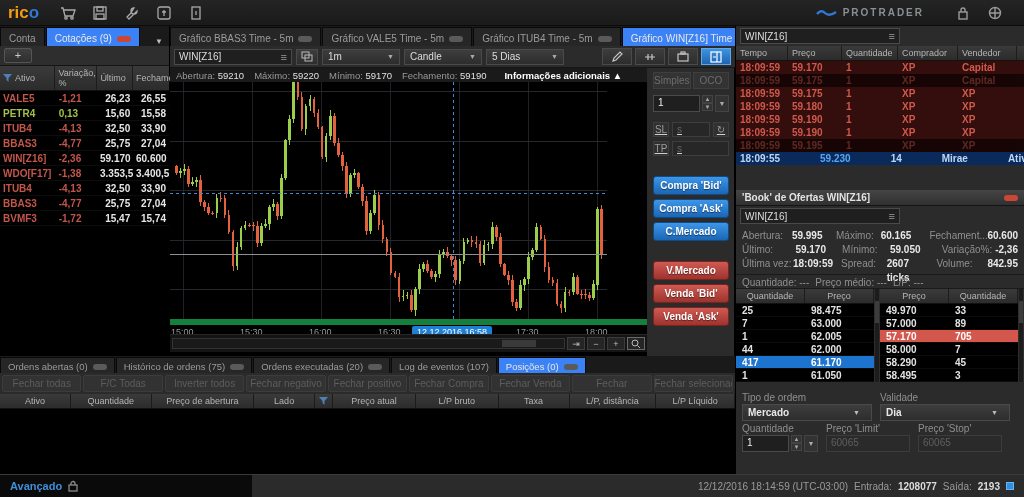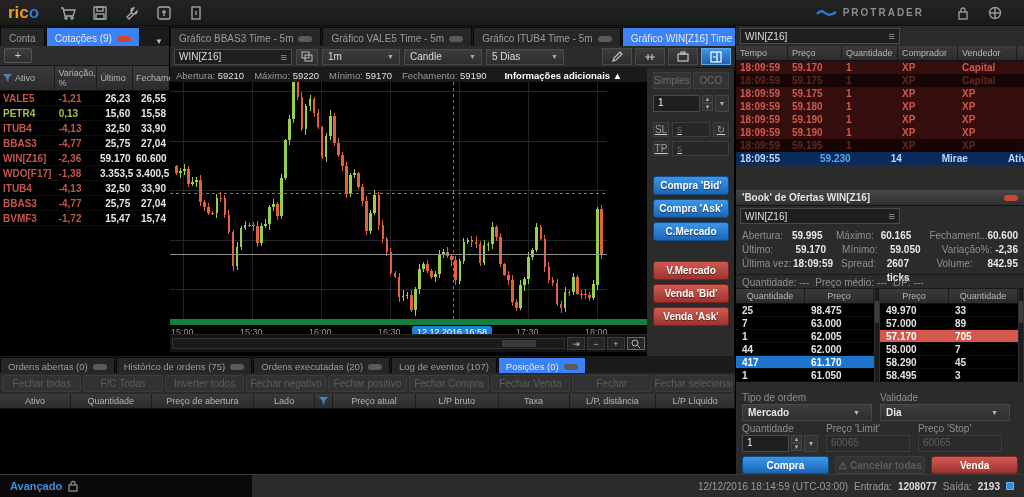--- a/index.html
+++ b/index.html
@@ -975,25 +975,20 @@
           </div>
         <div class="of-col">
             <div class="of-label">Preço 'Limit'</div>
           <div class="of-input-dis">60065</div>
           </div>
         <div class="of-col">
             <div class="of-label">Preço 'Stop'</div>
           <div class="of-input-dis">60065</div>
           </div>
       </div>
-      <div class="of-buttons">
-        <div class="of-btn buy">Compra</div>
-        <div class="of-btn cancel"><span>⚠</span> <span>Cancelar todas</span></div>
-        <div class="of-btn sell">Venda</div>
-      </div>
     </div>
   </div>
 
   <div id="statusbar" class="abs">
     <div id="adv">
       <span>Avançado</span>
       <svg width="10" height="12" style="stroke:#8a8a8a;fill:none;stroke-width:1.3">
           <rect x="1" y="5" width="8" height="6"></rect>
           <path d="M3 5V3.5a2 2 0 0 1 4 0V5"></path>
         </svg>

